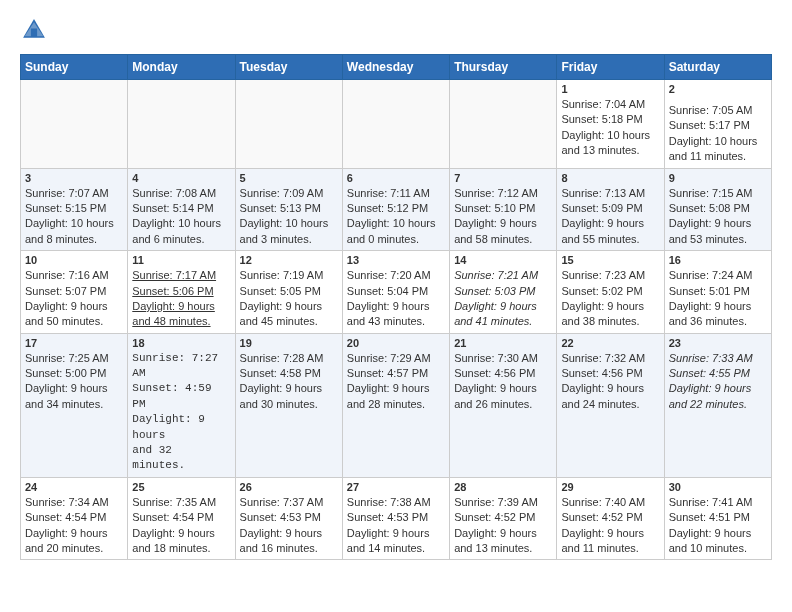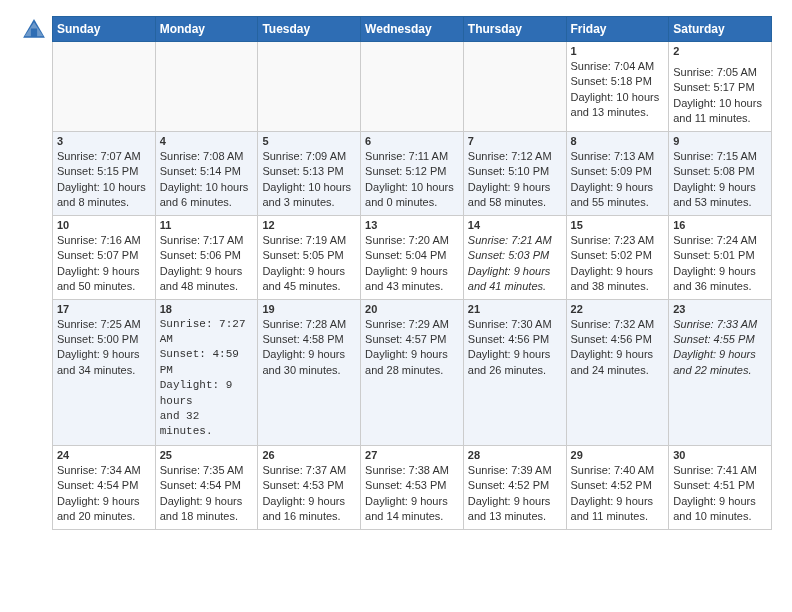--- a/index.html
+++ b/index.html
@@ -8,21 +8,21 @@
       background: #fff;
       width: 792px;
       height: 612px;
       overflow: hidden;
     }
     .page {
       width: 792px;
       height: 540px;
       padding: 16px 20px 10px 20px;
       display: flex;
-      flex-direction: row;
+      flex-direction: column;
     }
     .header {
       display: flex;
       justify-content: space-between;
       align-items: flex-start;
       margin-bottom: 10px;
     }
     .logo {
       display: flex;
       align-items: center;
@@ -208,21 +208,21 @@
         <tr>
           <td>
             <span class="day-num">10</span>
             <div class="day-info" style="white-space: pre-line;">Sunrise: 7:16 AM
 Sunset: 5:07 PM
 Daylight: 9 hours
 and 50 minutes.</div>
           </td>
           <td>
             <span class="day-num">11</span>
-            <div class="day-info" style="white-space: pre-line;">Sunrise: 7:17 AM
+            <div class="day-info" style="white-space: pre-line; text-decoration: underline;">Sunrise: 7:17 AM
 Sunset: 5:06 PM
 Daylight: 9 hours
 and 48 minutes.</div>
           </td>
           <td>
             <span class="day-num">12</span>
             <div class="day-info" style="white-space: pre-line;">Sunrise: 7:19 AM
 Sunset: 5:05 PM
 Daylight: 9 hours
 and 45 minutes.</div>

